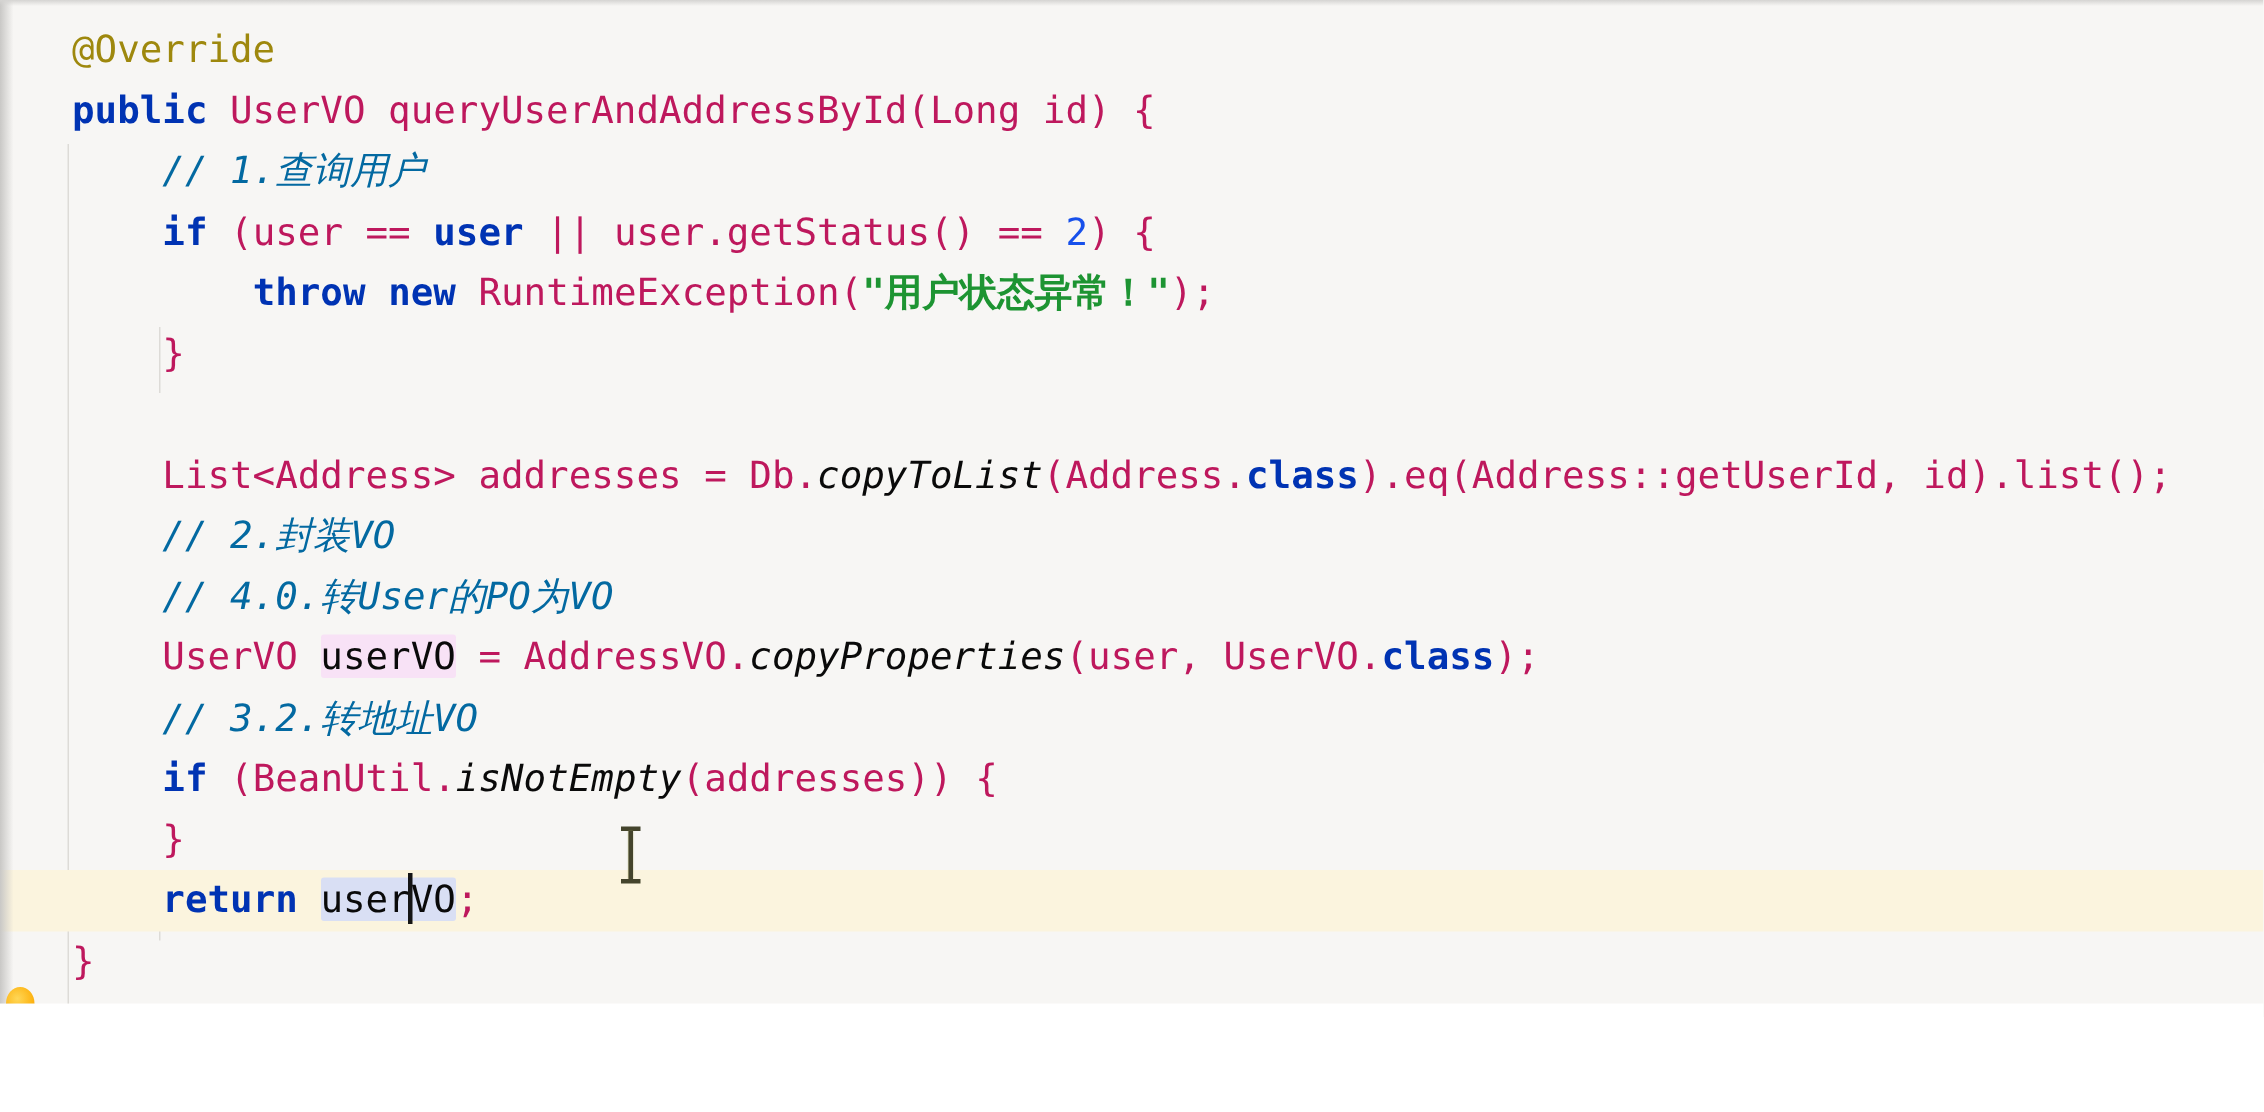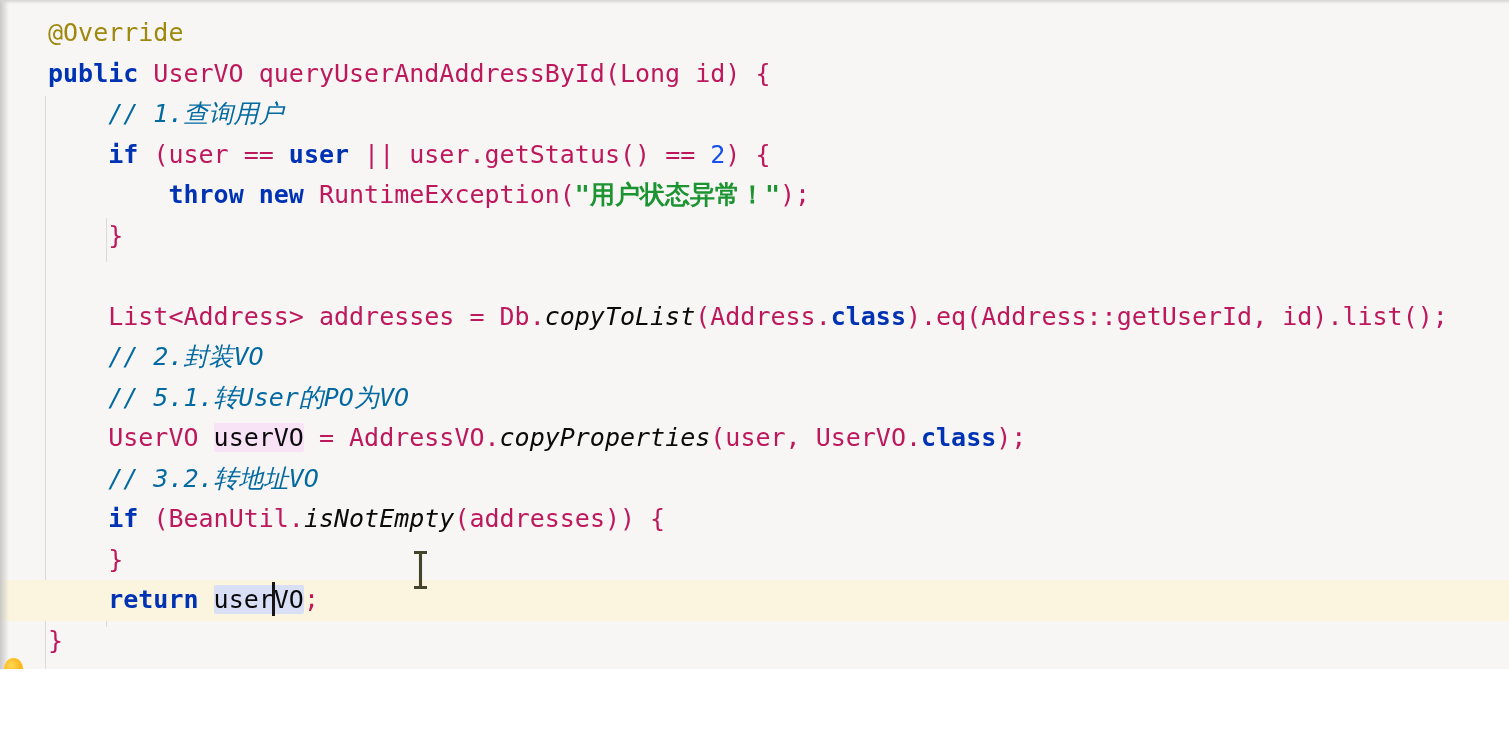--- a/index.html
+++ b/index.html
@@ -88,21 +88,21 @@
   <div class="code-area">
       <div class="line"><span class="annotation">@Override</span></div>
       <div class="line"><span class="keyword">public</span><span class="plain"> UserVO queryUserAndAddressById(Long id) {</span></div>
       <div class="line"><span class="plain">    </span><span class="comment">// 1.查询用户</span></div>
       <div class="line"><span class="plain">    </span><span class="keyword">if</span><span class="plain"> (user == </span><span class="keyword">user</span><span class="plain"> || user.getStatus() == </span><span class="number">2</span><span class="plain">) {</span></div>
       <div class="line"><span class="plain">        </span><span class="keyword">throw</span><span class="plain"> </span><span class="keyword">new</span><span class="plain"> RuntimeException(</span><span class="string">"用户状态异常！"</span><span class="plain">);</span></div>
       <div class="line"><span class="plain">    }</span></div>
       <div class="line"><span class="plain">    </span></div>
       <div class="line"><span class="plain">    List&lt;Address&gt; addresses = Db.</span><span class="smethod">copyToList</span><span class="plain">(Address.</span><span class="keyword">class</span><span class="plain">).eq(Address::getUserId, id).list();</span></div>
       <div class="line"><span class="plain">    </span><span class="comment">// 2.封装VO</span></div>
-      <div class="line"><span class="plain">    </span><span class="comment">// 5.1.转User的PO为VO</span></div>
+      <div class="line"><span class="plain">    </span><span class="comment">// 4.0.转User的PO为VO</span></div>
       <div class="line"><span class="plain">    UserVO </span><span class="hl-pink">userVO</span><span class="plain"> = AddressVO.</span><span class="smethod">copyProperties</span><span class="plain">(user, UserVO.</span><span class="keyword">class</span><span class="plain">);</span></div>
       <div class="line"><span class="plain">    </span><span class="comment">// 3.2.转地址VO</span></div>
       <div class="line"><span class="plain">    </span><span class="keyword">if</span><span class="plain"> (BeanUtil.</span><span class="smethod">isNotEmpty</span><span class="plain">(addresses)) {</span></div>
       <div class="line"><span class="plain">    }</span></div>
       <div class="line current"><span class="plain">    </span><span class="keyword">return</span><span class="plain"> </span><span class="hl-lav">user</span><span class="caret"></span><span class="hl-lav">VO</span><span class="plain">;</span></div>
       <div class="line"><span class="plain">}</span></div>
     </div>
 
   <div class="bulb">
     <div class="bulb-head"></div>

